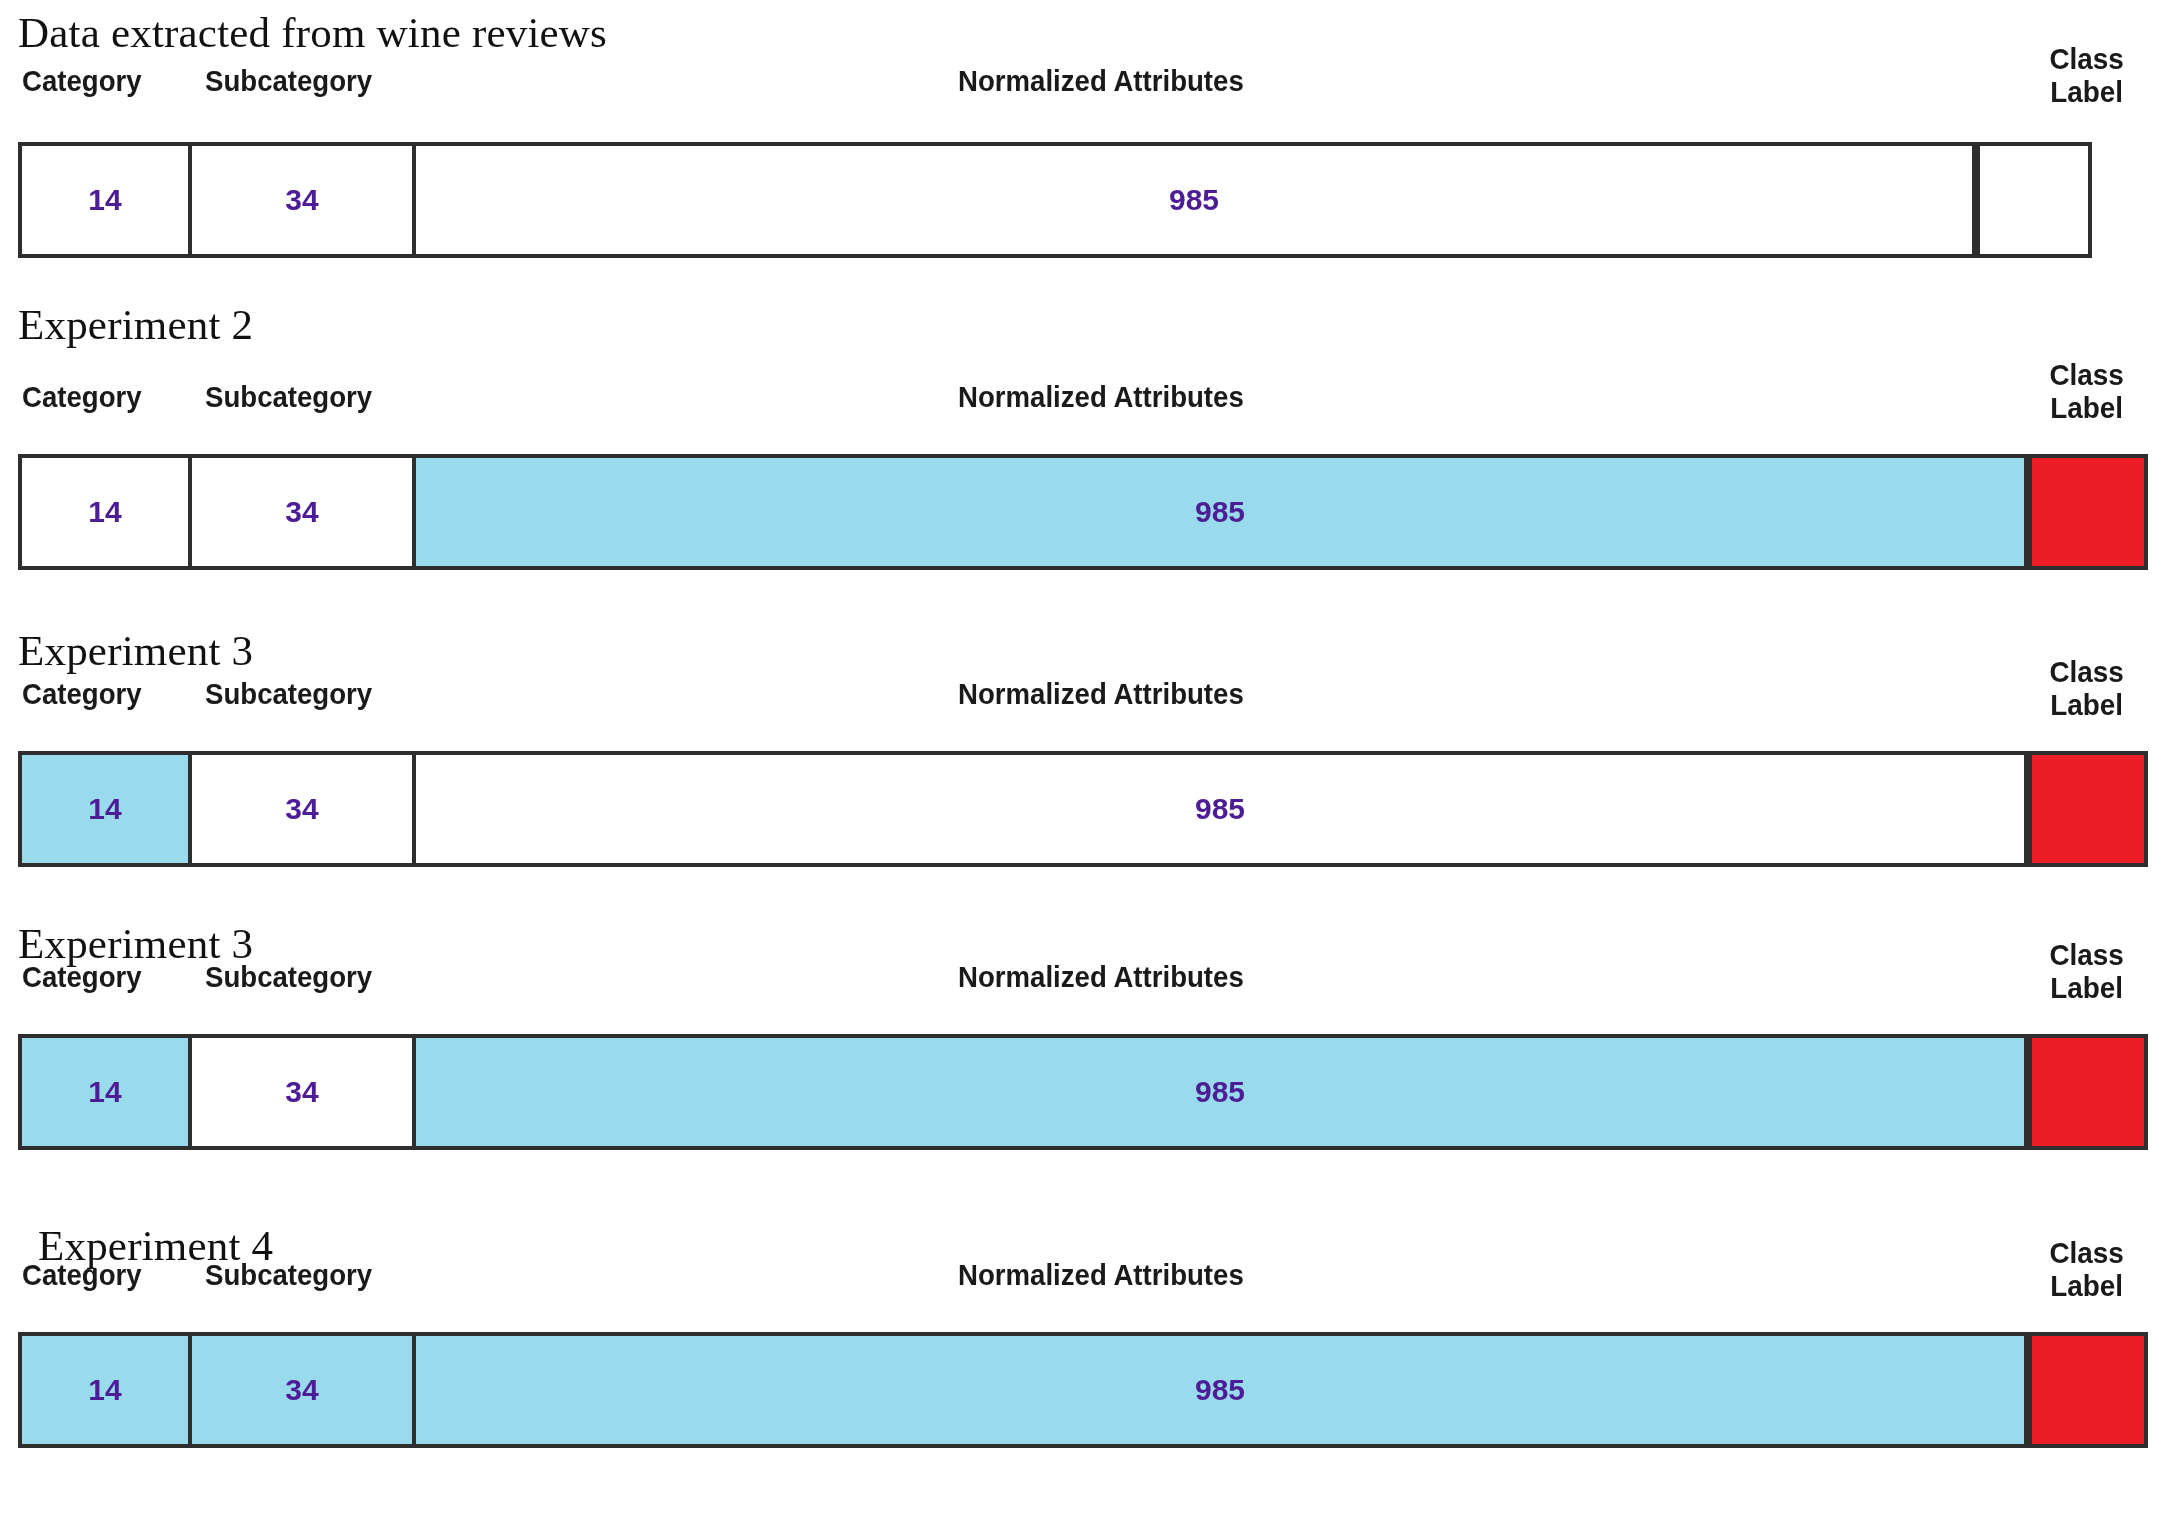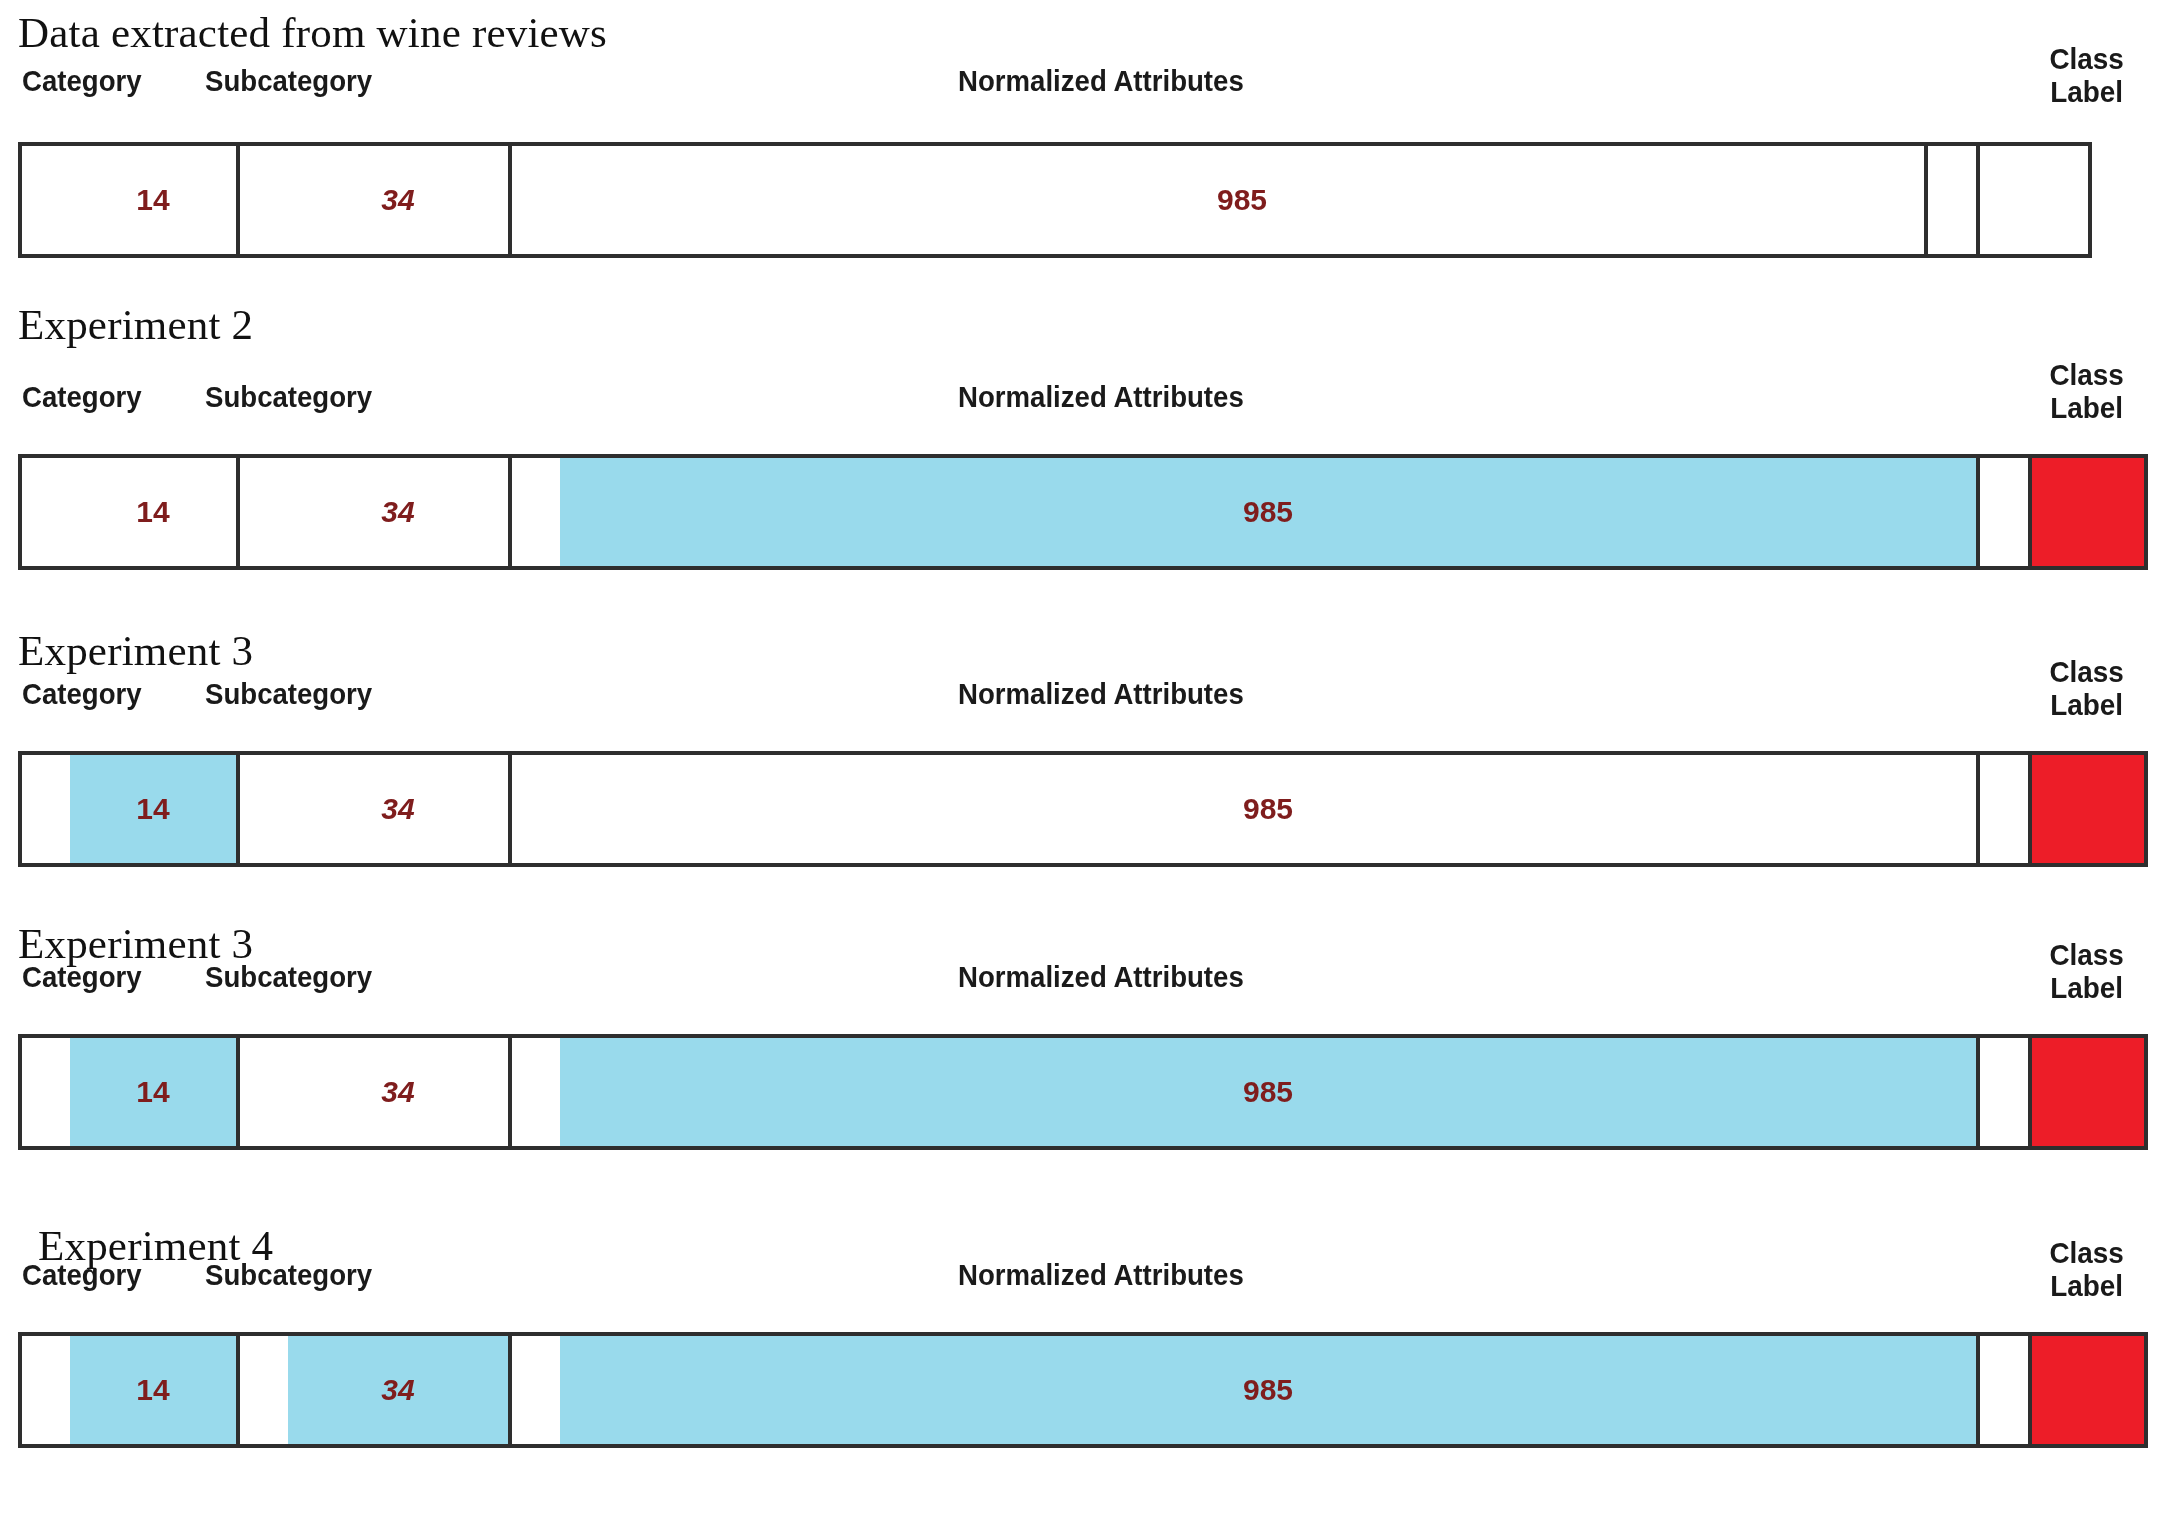--- a/index.html
+++ b/index.html
@@ -80,39 +80,38 @@
     background: #ffffff;
   }
   .cell {
     box-sizing: border-box;
     display: flex;
     align-items: center;
     justify-content: center;
     font-family: "Liberation Sans", sans-serif;
     font-weight: 700;
     font-size: 30px;
-    color: #7f1d1d;
+    color: #4c1d95;
     border-right: 4px solid #2e2e2e;
     background: transparent;
     overflow: hidden;
-    margin-left: 48px;
   }
   .cell:last-child { border-right: none; }
 
   .cell-category    { width: 170px; }
   .cell-subcategory { width: 224px; }
   .cell-attrs       { flex: 1 1 auto; }
   .cell-class       { width: 112px; }
 
   .fill-blue  { background: #99daec; }
   .fill-red   { background: #ed1d28; }
   .fill-white { background: #ffffff; }
 
   
-  .cell-subcategory { border-right-width: 4px; font-style: italic; }
+  .cell-subcategory { border-right-width: 4px; }
 </style>
 </head>
 <body>
 
 <div class="page">
 
 <div class="section" style="top: 0px; height: 258px;">
       <div class="section-title" style="top: 4px;">Data extracted from wine reviews</div>
       <div class="col-headers" style="top: 54px;">
         <div class="col-head ch-category">Category</div>

